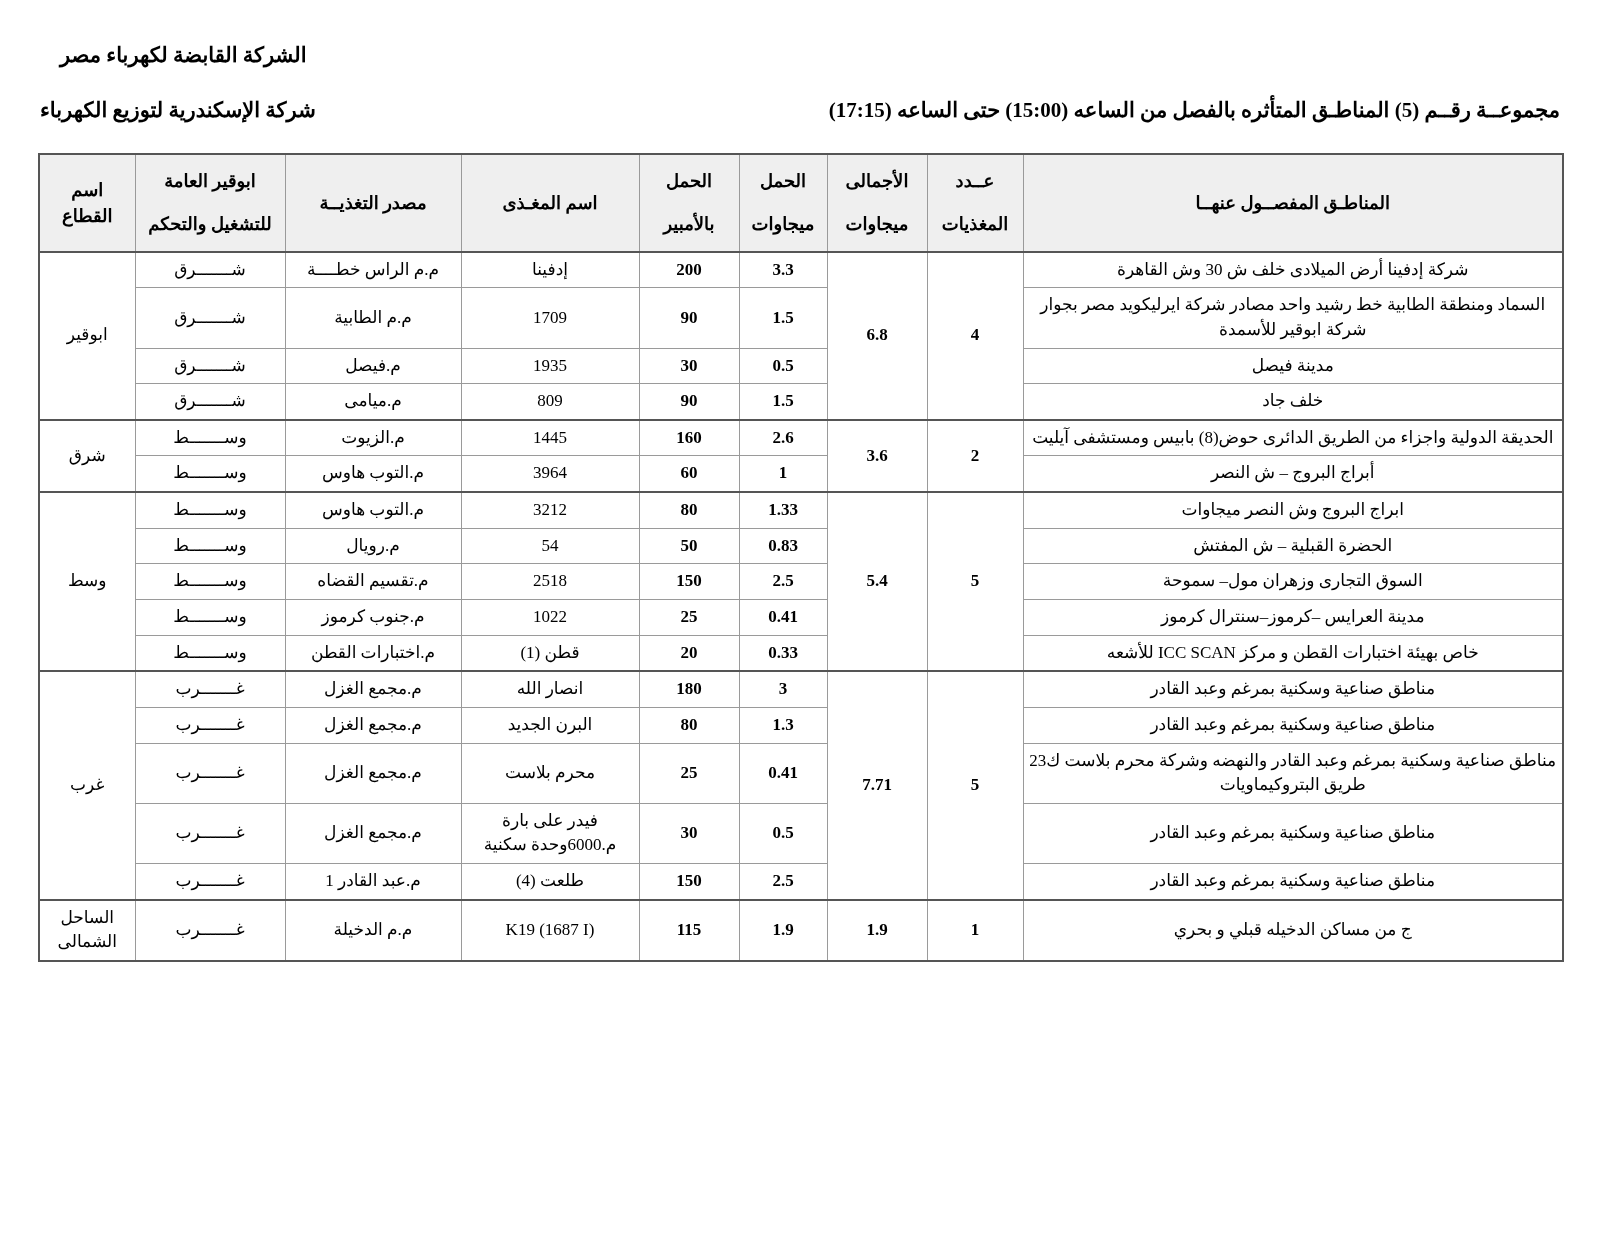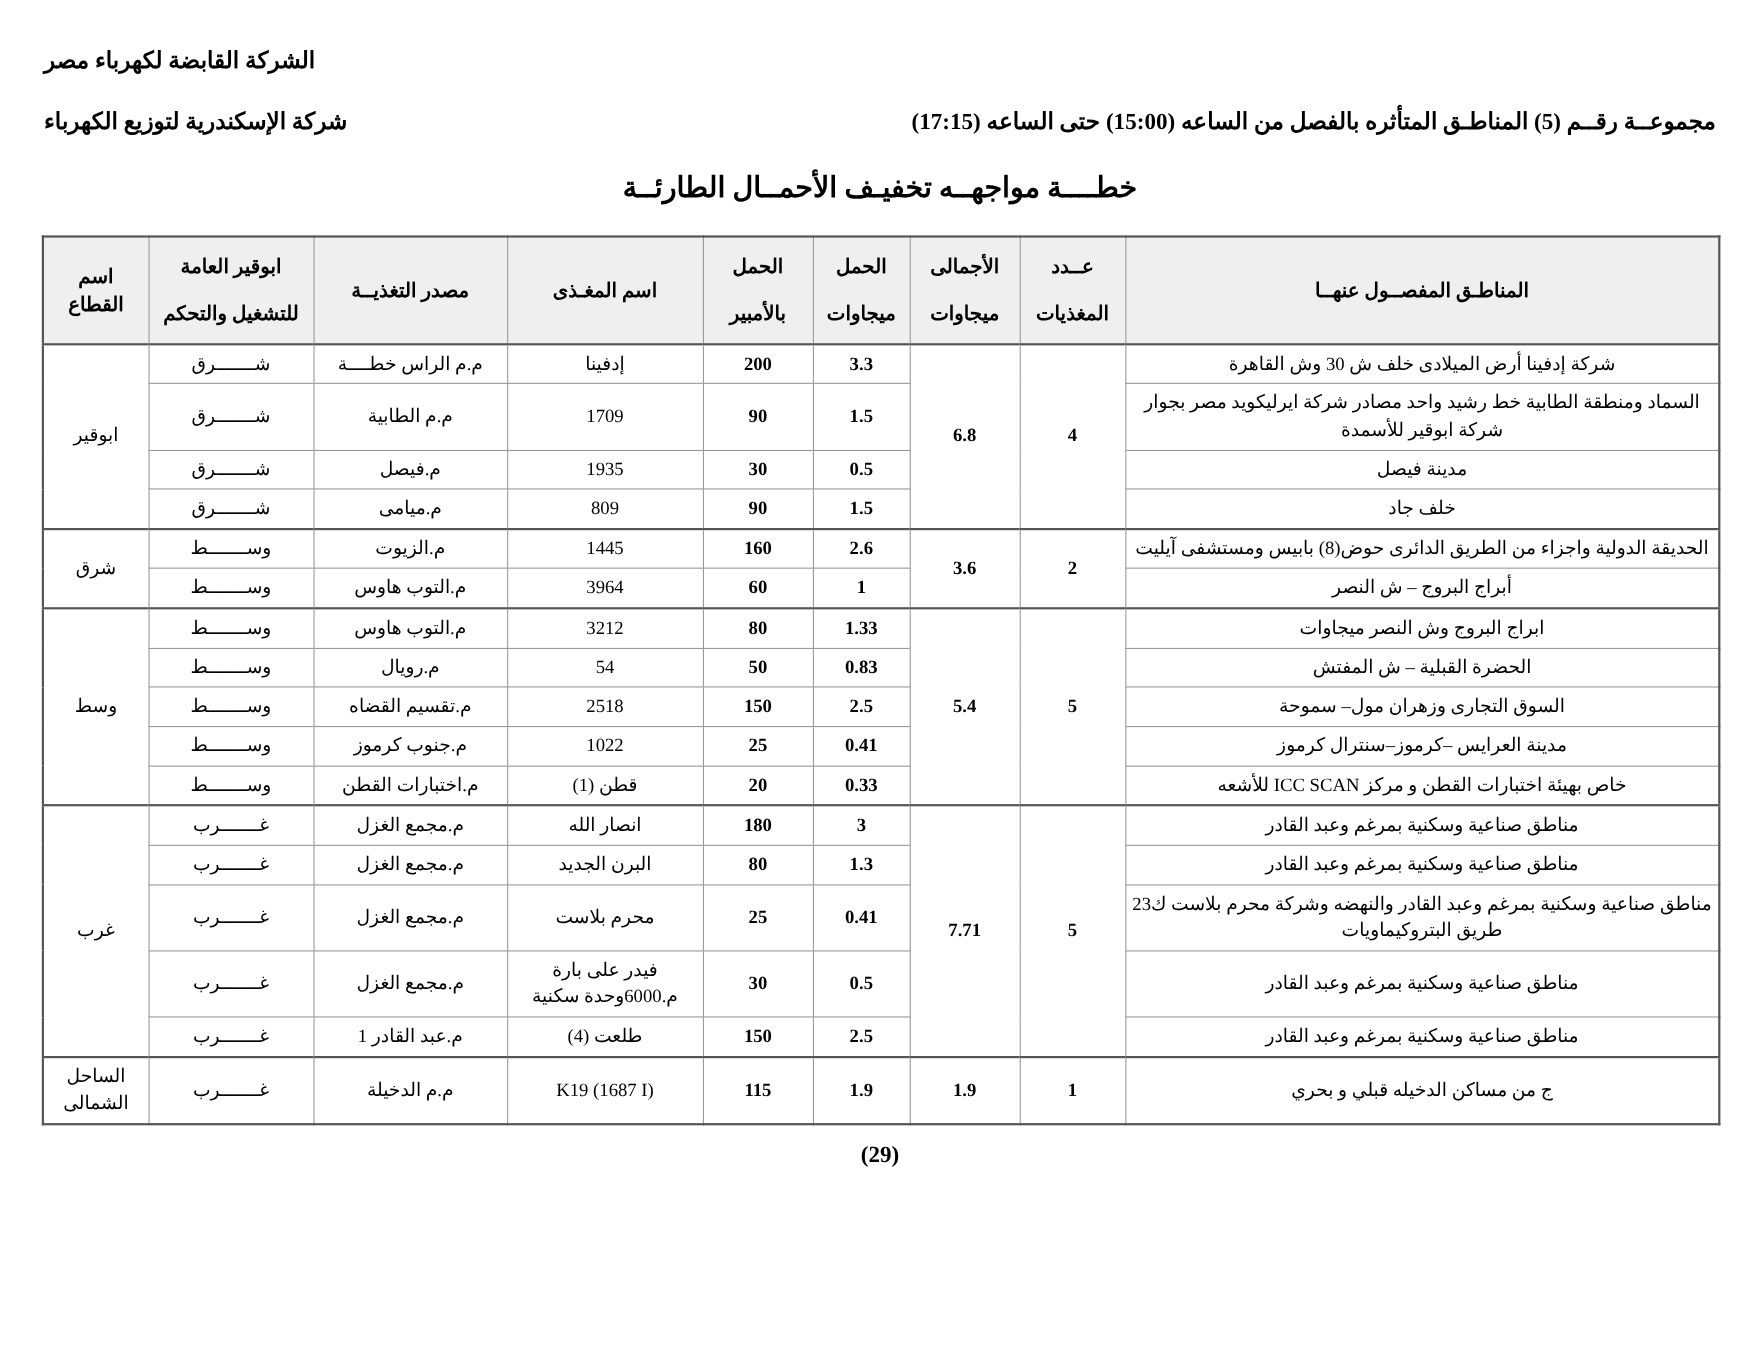--- a/index.html
+++ b/index.html
@@ -25,21 +25,21 @@
   }
 
   
   .head-row {
     display: flex;
     justify-content: space-between;
     align-items: flex-start;
     padding: 0 40px;
     box-sizing: border-box;
   }
-  .head-row-1 { margin-top: 42px; }
+  .head-row-1 { margin-top: 42px; margin-left: 20px; }
   .head-row-2 { margin-top: 28px; }
 
   .org-line {
     font-size: 21px;
     font-weight: bold;
     line-height: 1.3;
     white-space: nowrap;
   }
   .group-line {
     font-size: 21px;
@@ -135,21 +135,20 @@
   <div class="head-row head-row-1">
     <div class="spacer-left"></div>
     <div class="org-line">الشركة القابضة لكهرباء مصر</div>
   </div>
 
   <div class="head-row head-row-2">
     <div class="group-line">مجموعــة رقــم (5) المناطـق المتأثره بالفصل من الساعه (15:00) حتى الساعه (17:15)</div>
     <div class="org-line">شركة الإسكندرية لتوزيع الكهرباء</div>
   </div>
 
-  <div class="main-title">خطــــة مواجهــه تخفيـف الأحمــال الطارئــة</div>
 
   <div class="table-wrap">
     <table class="plan">
       <colgroup>
         <col class="col-areas">
         <col class="col-count">
         <col class="col-total">
         <col class="col-mw">
         <col class="col-amp">
         <col class="col-feeder">
@@ -342,15 +341,14 @@
             <td class="num">115</td>
             <td>K19 (1687 I)</td>
             <td>م.م الدخيلة</td>
             <td class="admin-cell">غـــــــرب</td>
             <td class="group-cell" rowspan="1">الساحل الشمالى</td>
           </tr>
         </tbody>
     </table>
   </div>
 
-  <div class="page-no">(29)</div>
 
 </div>
 
 </body></html>

